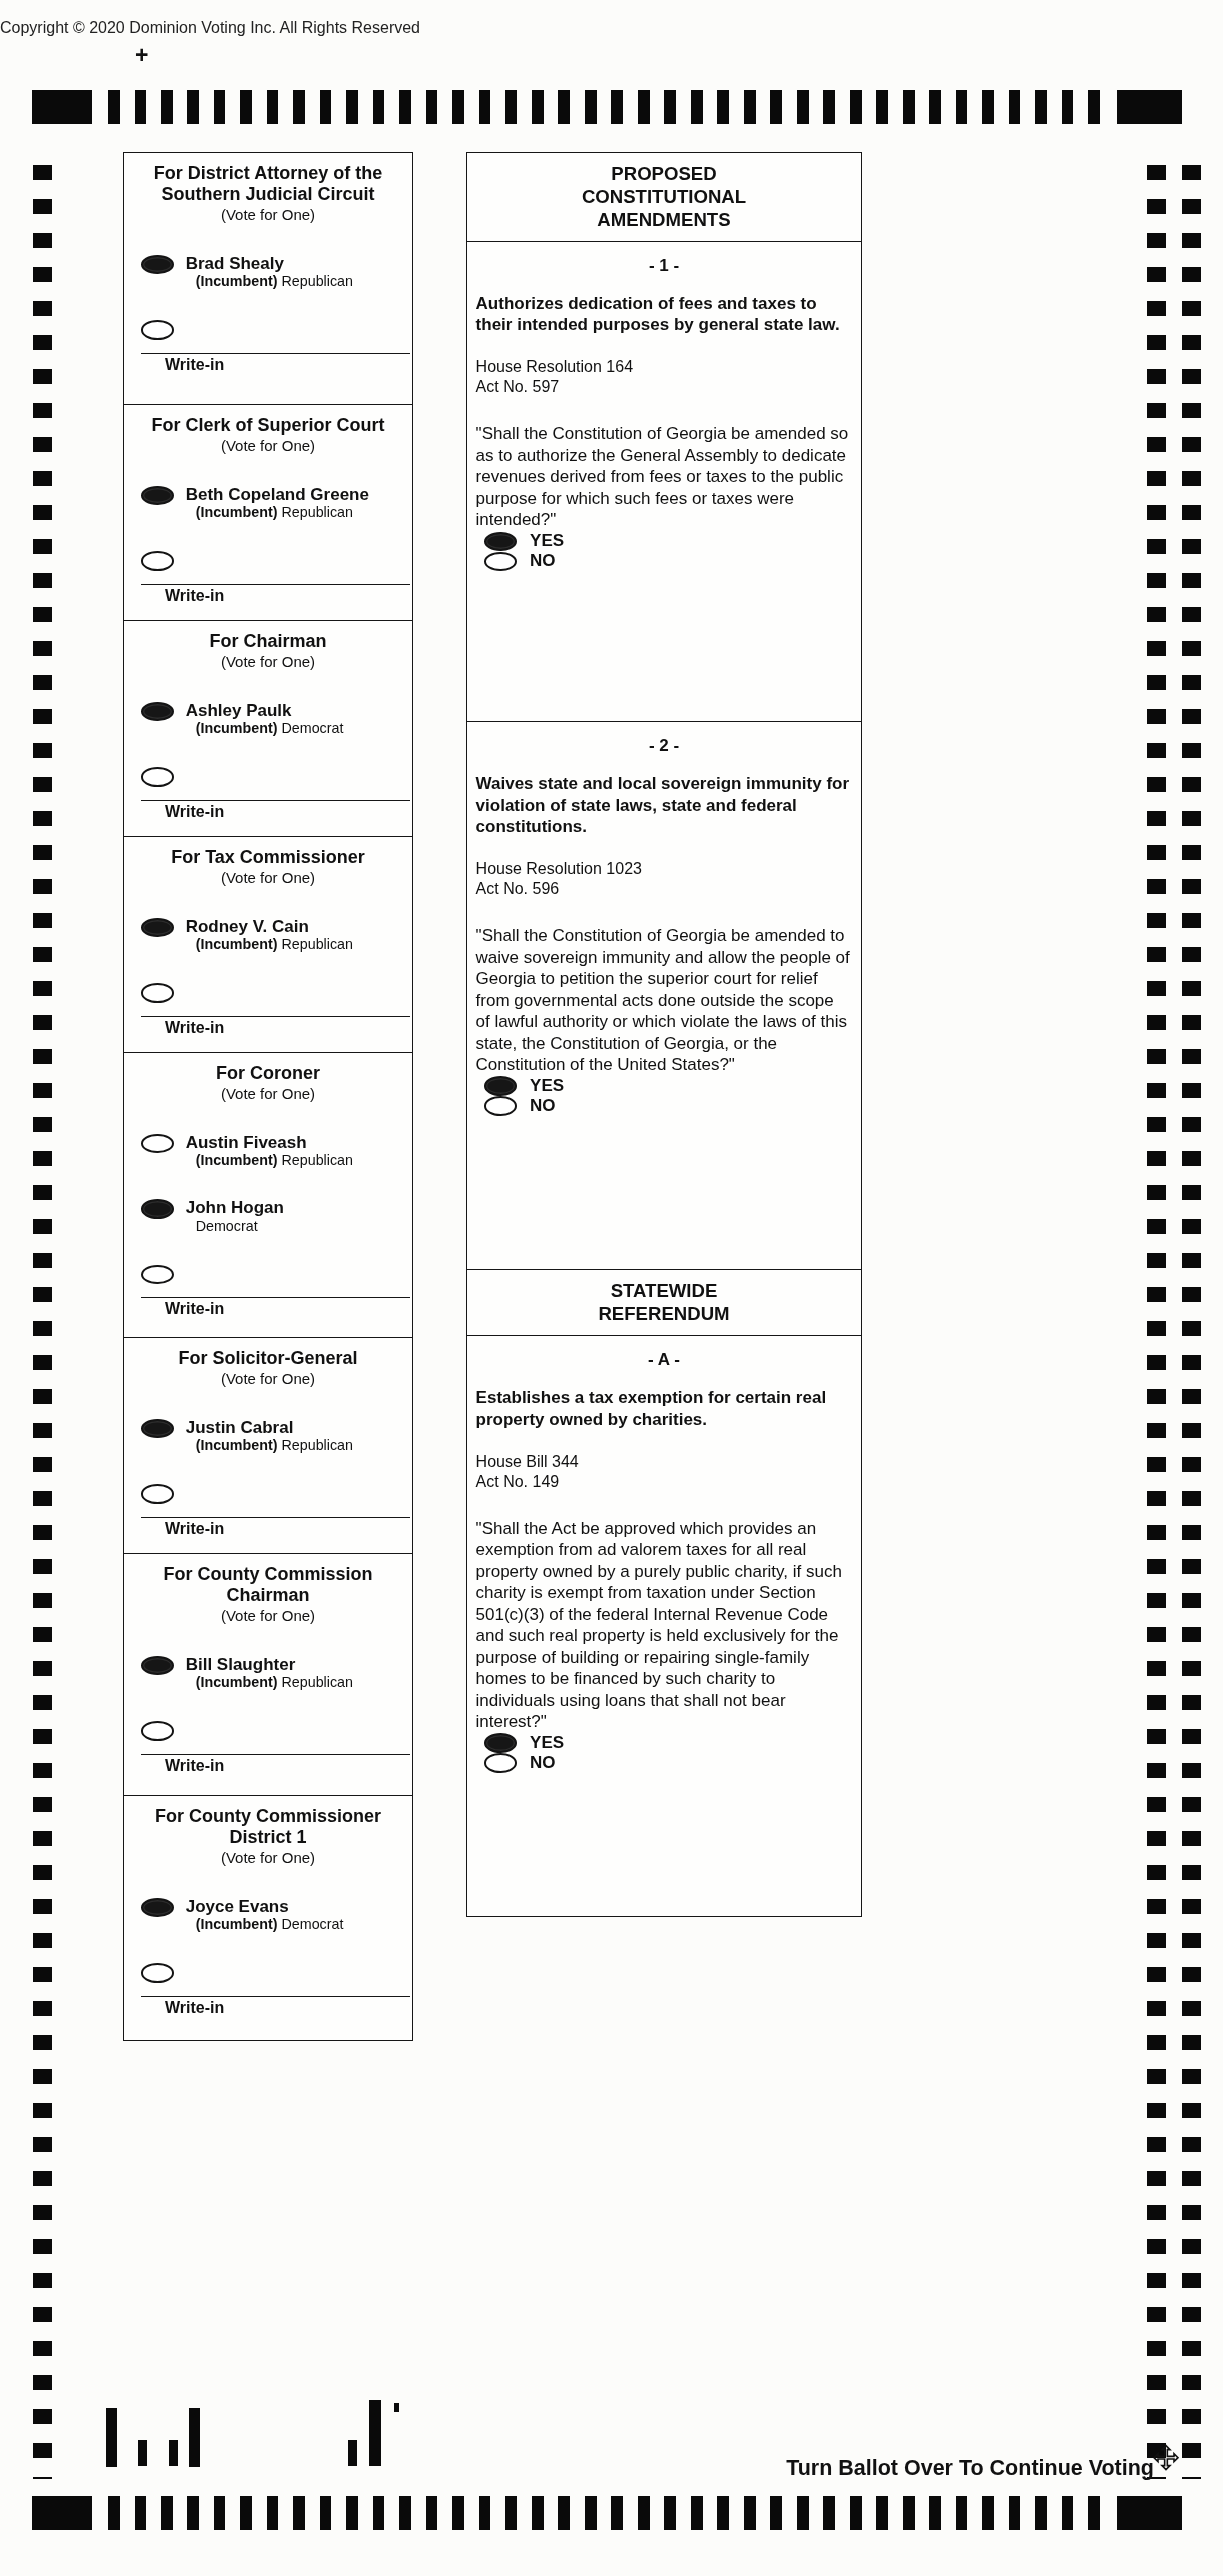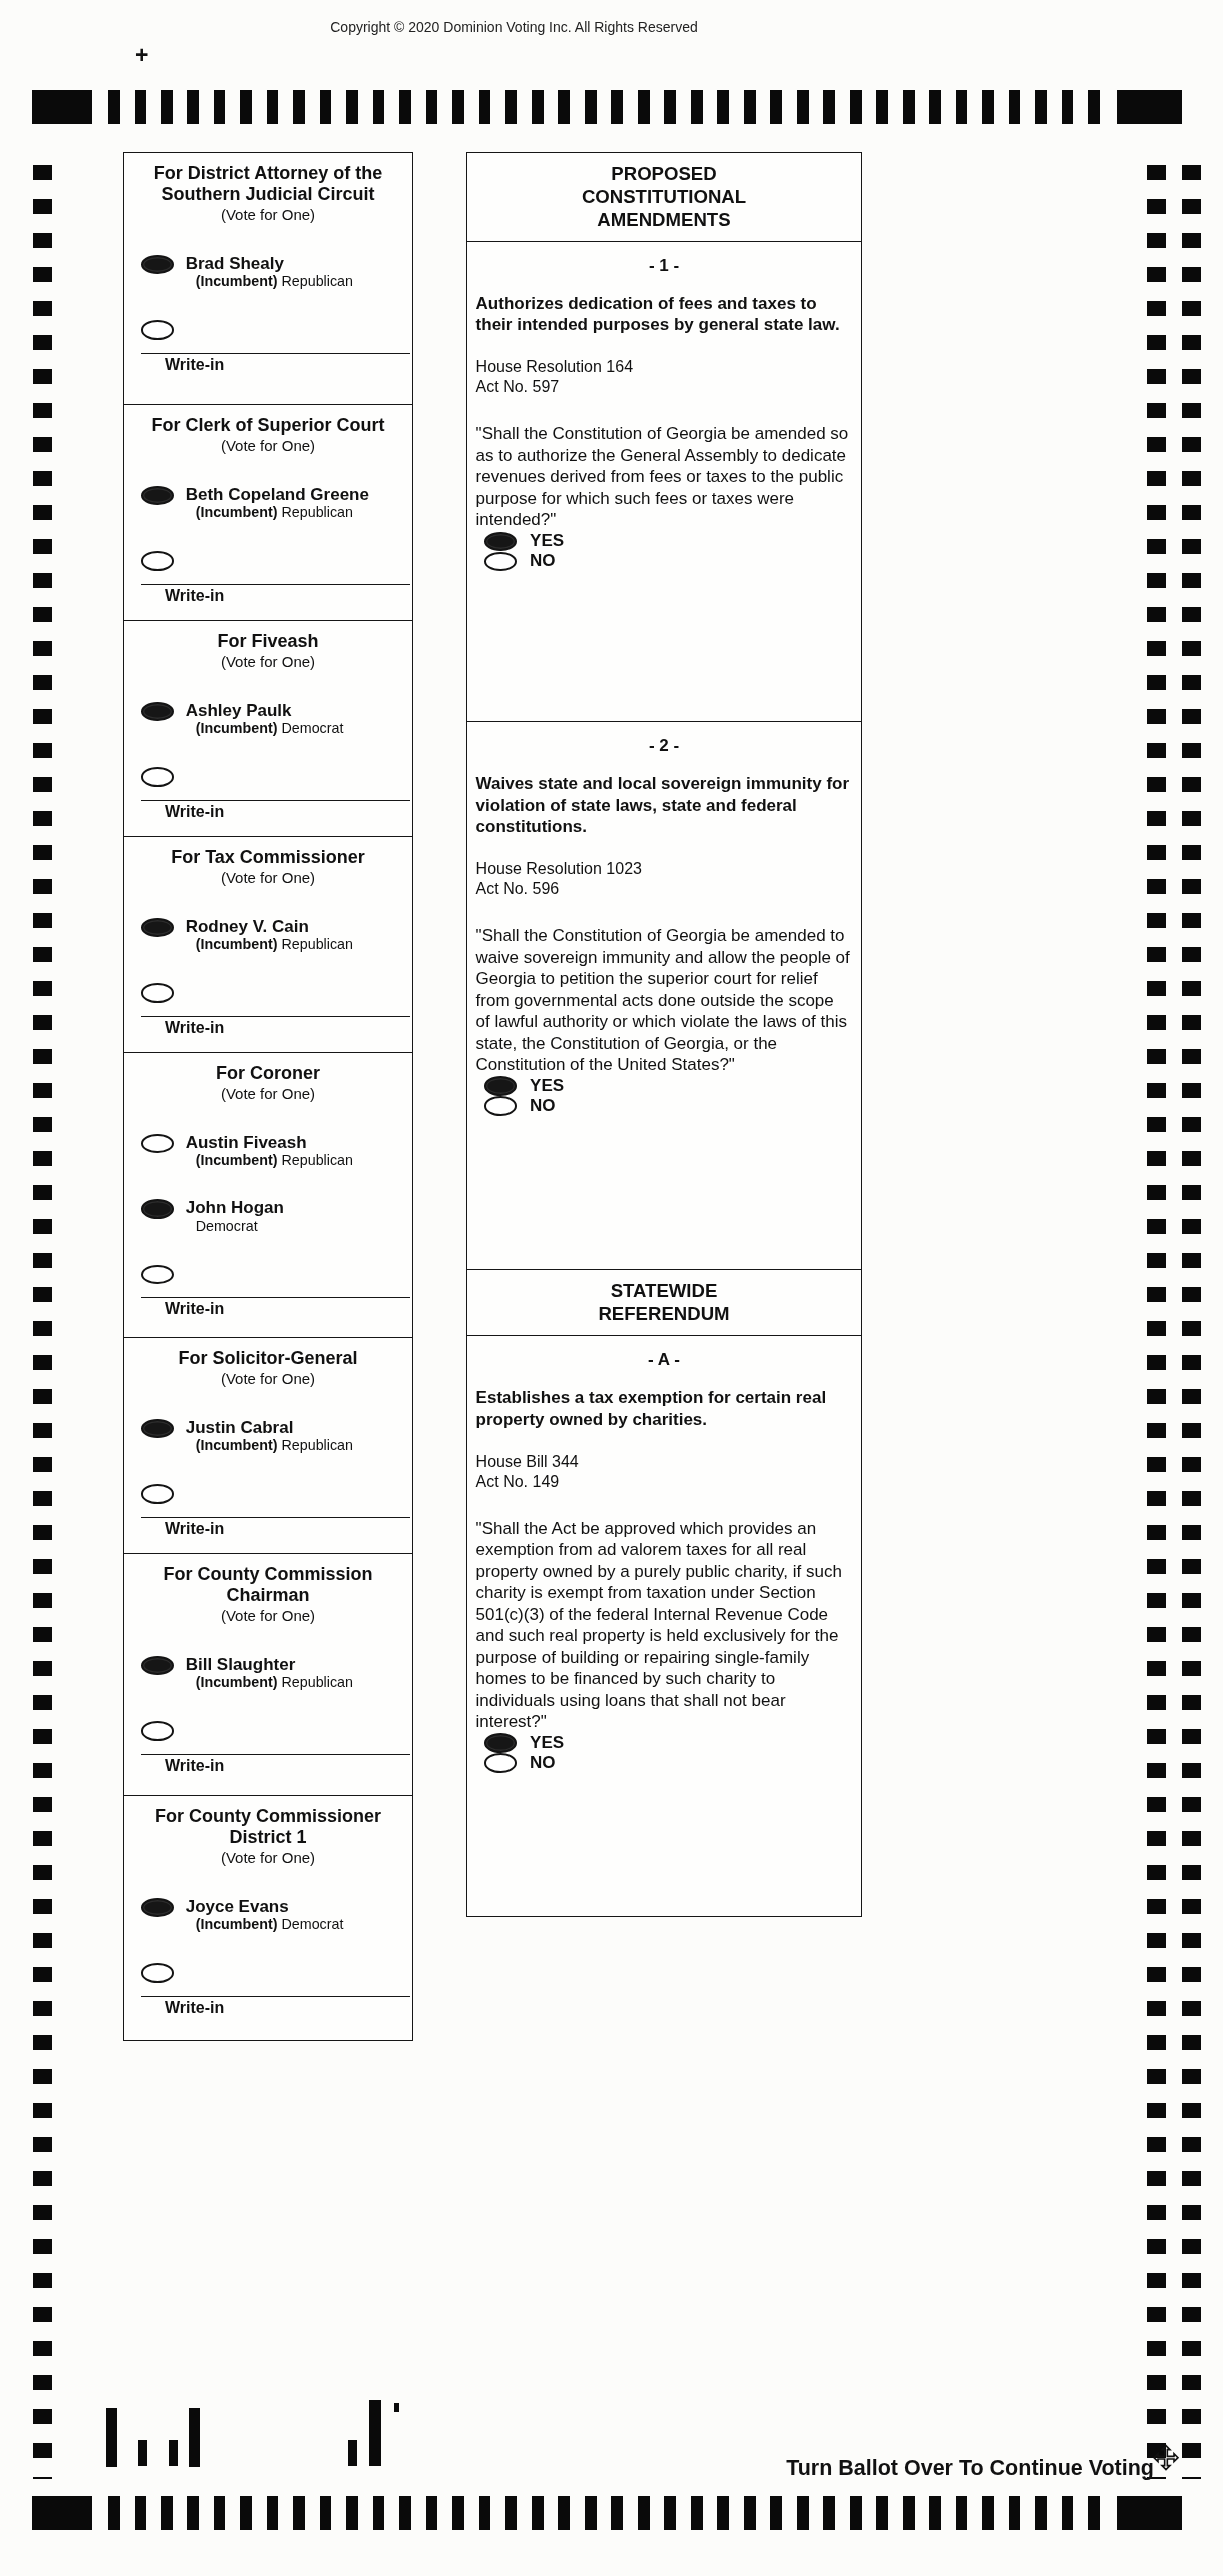--- a/index.html
+++ b/index.html
@@ -6,22 +6,22 @@
   html,body { width:1224px; height:2576px; }
   body {
     position:relative;
     background:#fcfcfa;
     color:#111;
     font-family:"Liberation Sans", sans-serif;
     overflow:hidden;
   }
 
   
-  .copyright { position:absolute; top:18.6px; left:0; width:1028px; text-align:center;
-               font-size:14px; color:#222; }
+  .copyright { position:absolute; top:18.6px; left:0; width:1028px; text-align:left;
+               font-size:16px; color:#222; }
   .plus { position:absolute; left:135px; top:42px; font-size:23px; font-weight:bold; }
 
   .band { position:absolute; left:0; width:1224px; height:34px; }
   .band.top { top:90px; }
   .band.bottom { top:2496px; }
   .band .block { position:absolute; top:0; height:34px; background:#0a0a0a; }
   .band .band-bars { position:absolute; left:108px; top:0; width:1001px; height:34px;
     background:repeating-linear-gradient(90deg,#0a0a0a 0 11.5px, transparent 11.5px 26.5px); }
 
   .side { position:absolute; top:165px; height:2314px; width:19.4px;
@@ -128,21 +128,21 @@
       </div>
     </div>
     <div class="cand empty">
       <span class="oval"></span>
     </div>
     <div class="wline"></div>
     <div class="w-label">Write-in</div>
   </section>
 
   <section class="contest" style="min-height:216px">
-    <h3 class="c-title">For Fiveash</h3>
+    <h3 class="c-title">For Chairman</h3>
     <div class="c-sub">(Vote for One)</div>
     <div class="cand">
       <span class="oval filled"></span>
       <div>
         <div class="cand-name">Ashley Paulk</div>
         <div class="cand-detail">
           <span class="inc">(Incumbent)</span>
           <span>Democrat</span>
         </div>
       </div>

